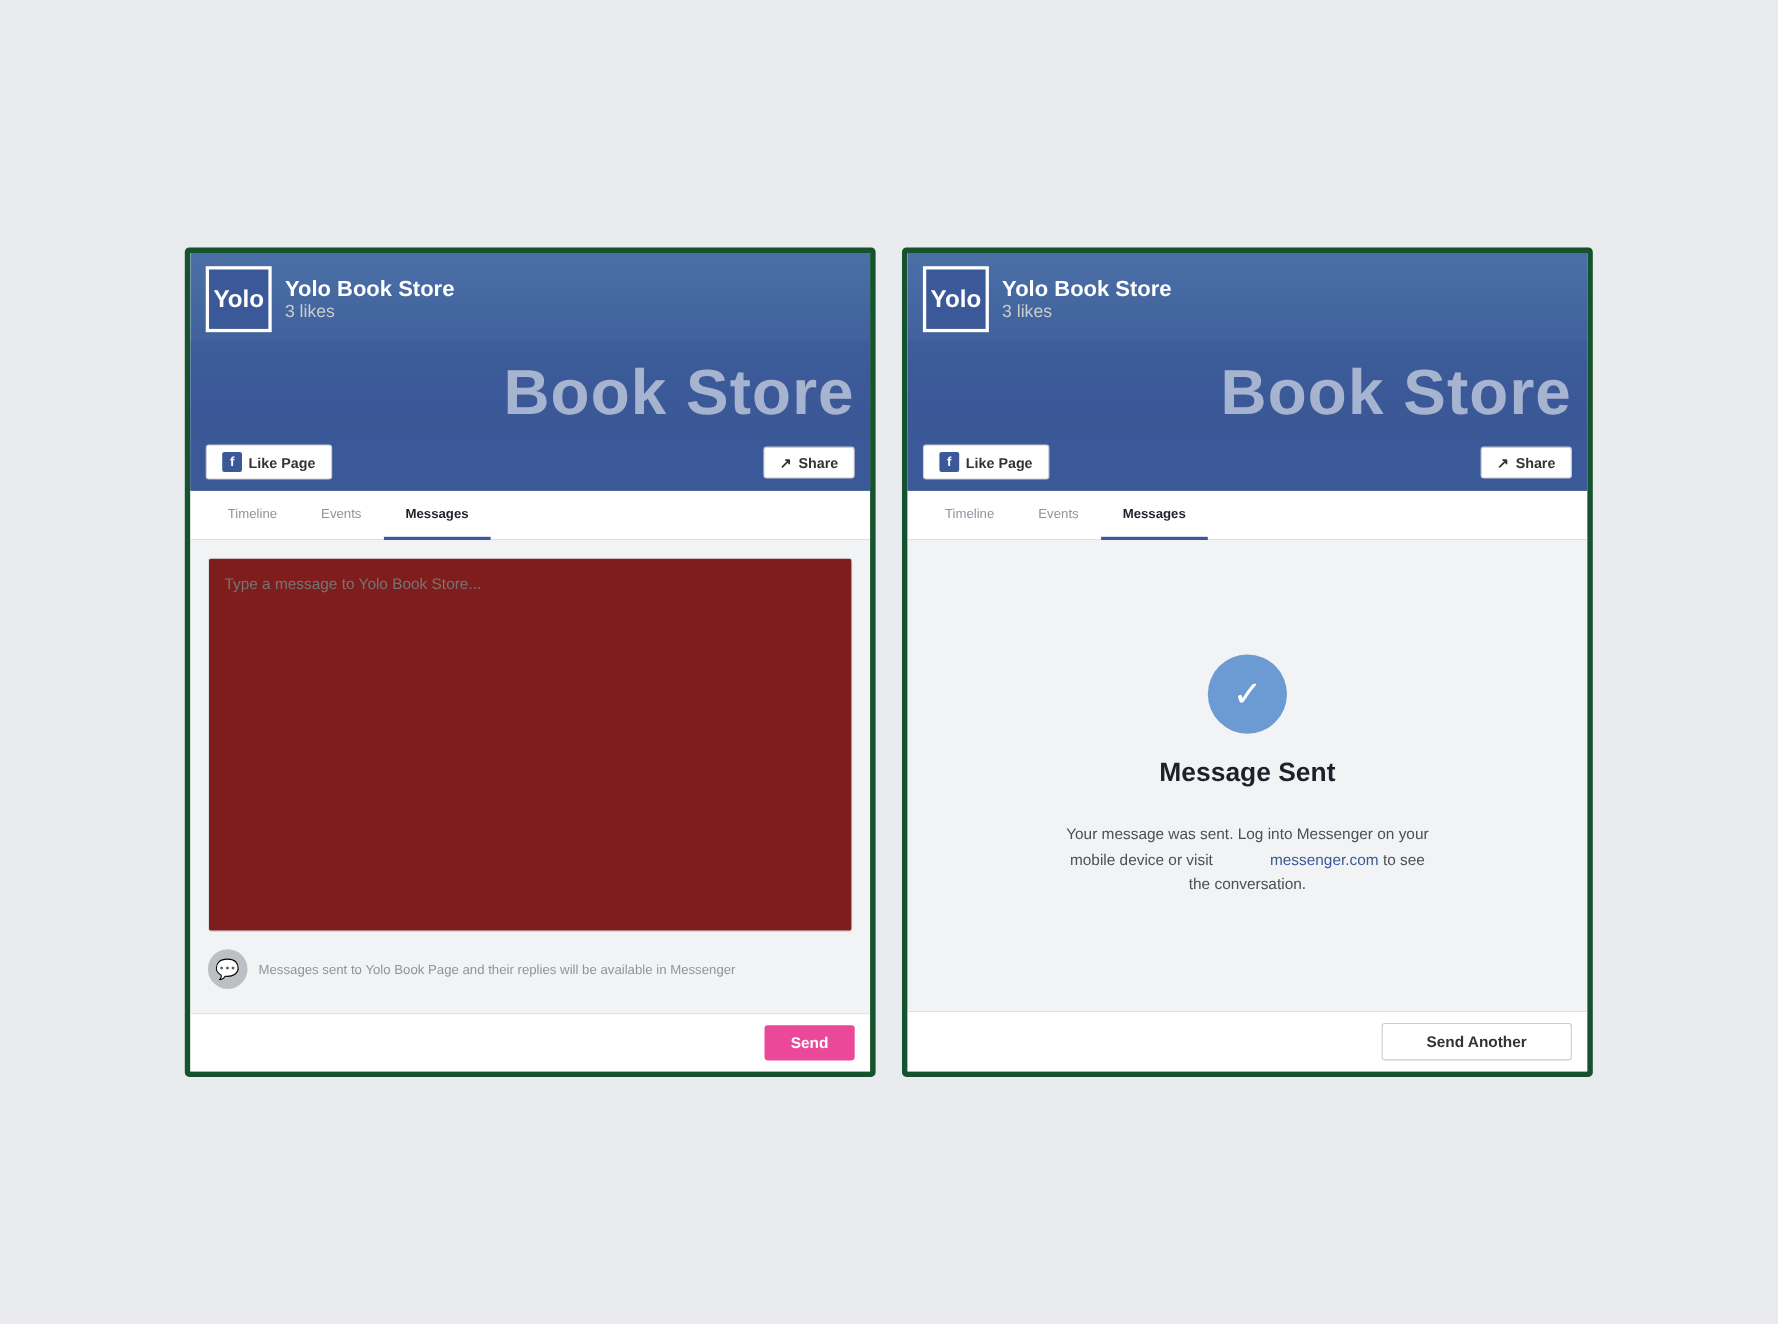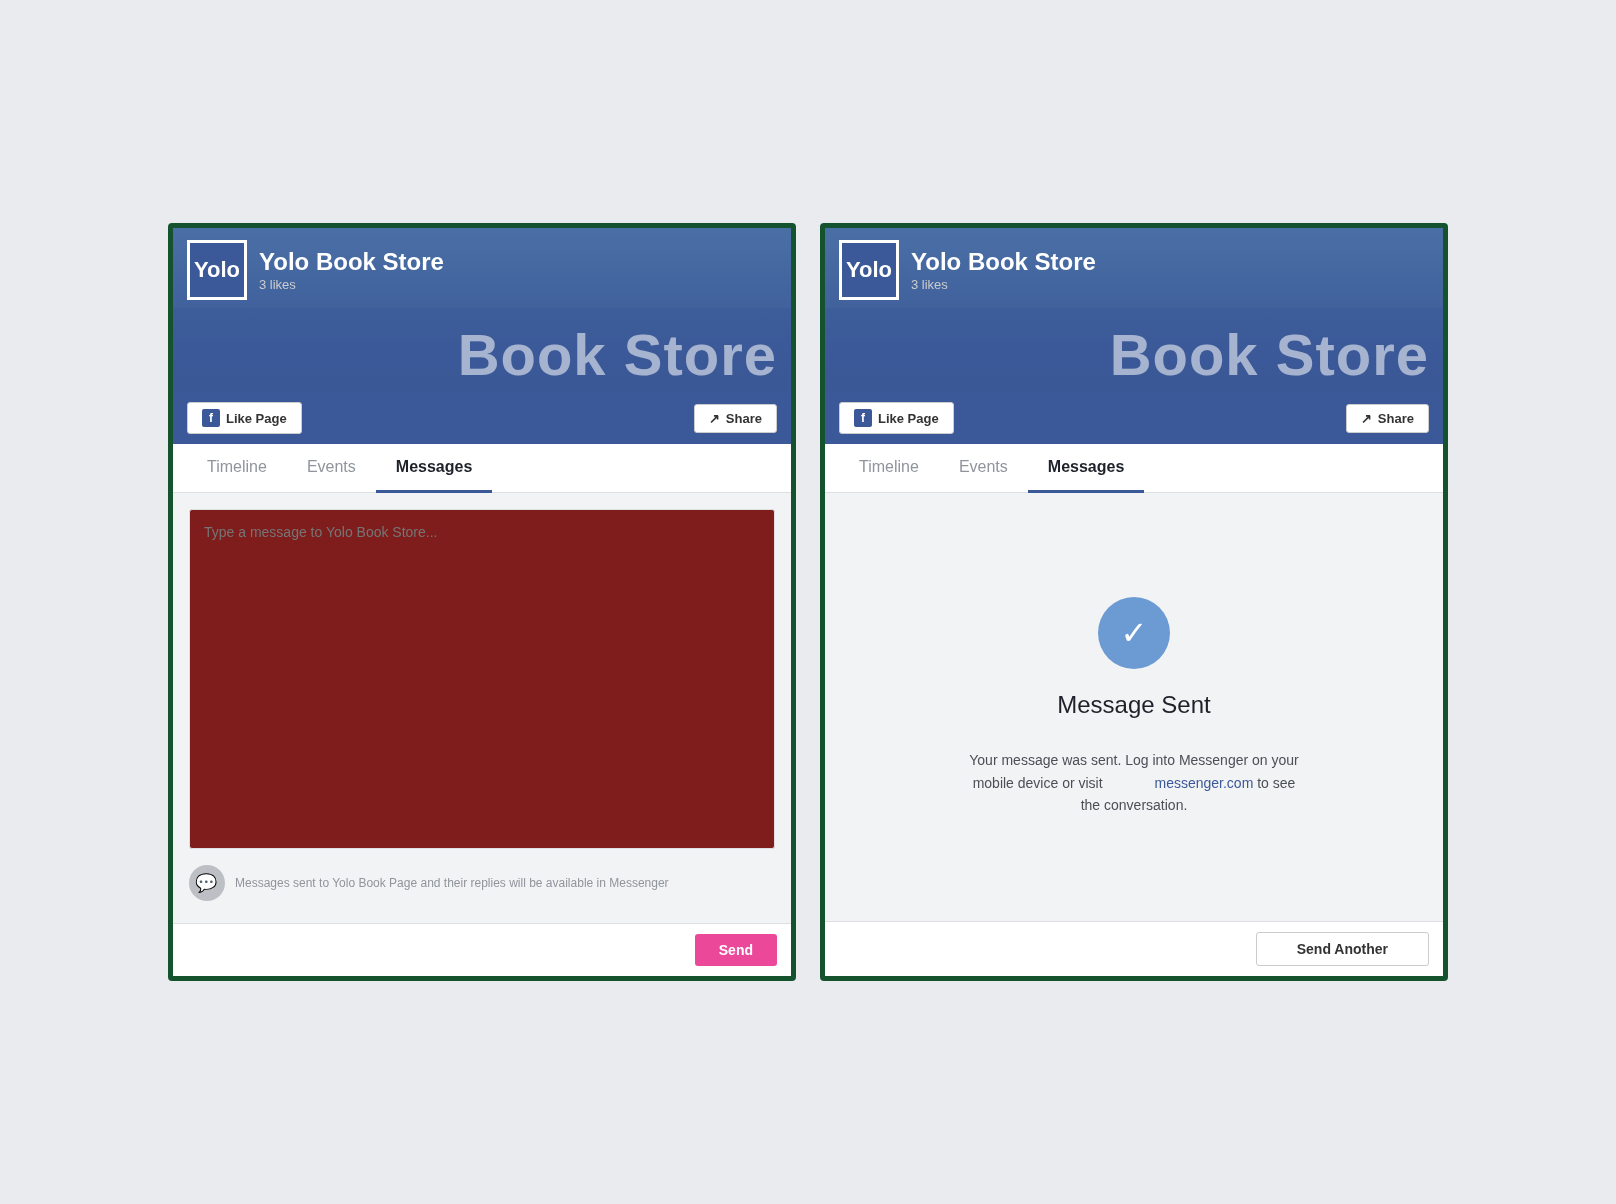--- a/index.html
+++ b/index.html
@@ -53,27 +53,27 @@
     .logo-text {
       color: #fff;
       font-size: 22px;
       font-weight: bold;
     }
     .page-info {
       margin-left: 12px;
     }
     .page-name {
       color: #fff;
-      font-size: 24px;
+      font-size: 20px;
       font-weight: bold;
       line-height: 1.2;
     }
     .page-likes {
       color: #ccc;
-      font-size: 13px;
+      font-size: 16px;
     }
     .header-cover {
       background: linear-gradient(180deg, rgba(59,89,152,0.5) 0%, rgba(59,89,152,0.9) 100%);
       padding: 18px 14px 10px 14px;
       text-align: right;
     }
     .cover-title {
       font-size: 58px;
       font-weight: bold;
       color: rgba(255,255,255,0.55);
@@ -114,21 +114,21 @@
     }
     
     .tabs {
       display: flex;
       border-bottom: 1px solid #dddfe2;
       background: #fff;
       padding: 0 14px;
     }
     .tab {
       padding: 14px 20px;
-      font-size: 16px;
+      font-size: 12px;
       color: #90949c;
       cursor: pointer;
       border-bottom: 3px solid transparent;
       font-weight: 500;
       margin-bottom: -1px;
     }
     .tab.active {
       color: #1d2129;
       font-weight: bold;
       border-bottom: 3px solid #3b5998;
@@ -231,21 +231,21 @@
       justify-content: center;
       margin-bottom: 22px;
     }
     .success-check {
       color: #fff;
       font-size: 32px;
       line-height: 1;
     }
     .success-title {
       font-size: 24px;
-      font-weight: normal;
+      font-weight: bold;
       color: #1d2129;
       margin-bottom: 30px;
     }
     .success-desc {
       font-size: 14px;
       color: #4b4f56;
       text-align: center;
       line-height: 1.6;
       max-width: 340px;
     }

